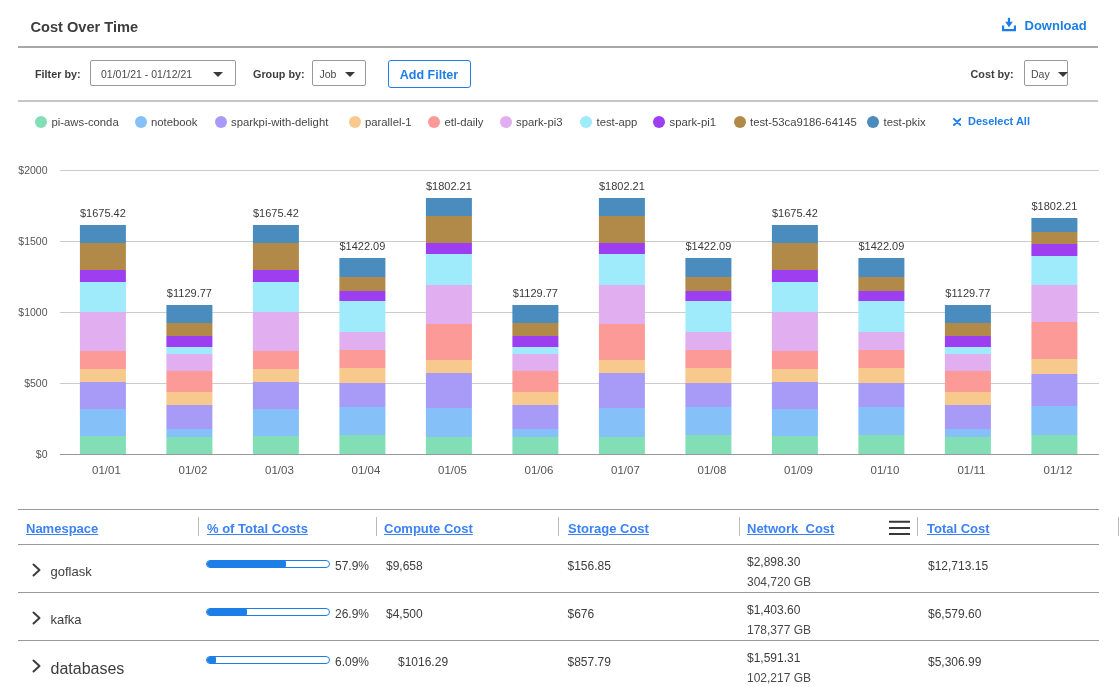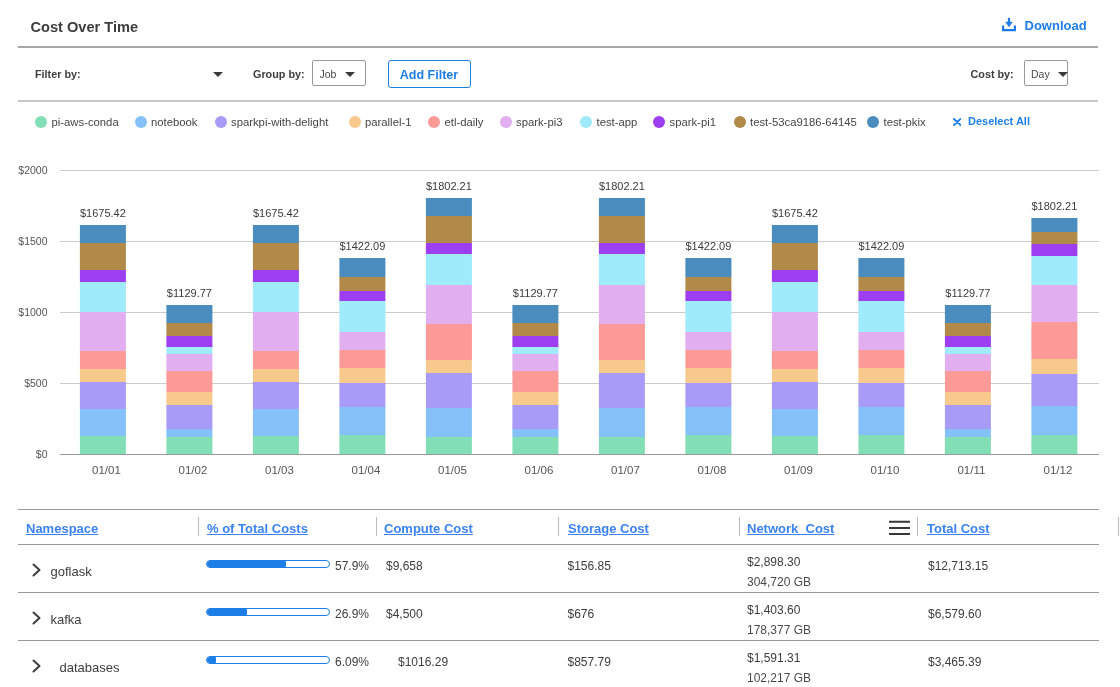--- a/index.html
+++ b/index.html
@@ -27,20 +27,21 @@
     <svg width="14" height="15" viewBox="0 0 14 15" fill="none" stroke="#1d7cec" stroke-width="2.2">
       <path d="M7 0.8 L7 6"></path>
       <path d="M3.2 4.8 L10.8 4.8 L7 10.2 Z" fill="#1d7cec" stroke="none"></path>
       <path d="M1.1 8.4 L1.1 13.2 L12.9 13.2 L12.9 8.4" fill="none"></path>
     </svg>
   </div>
   <div class="abs blue" style="left:1024.5px; top:17.5px; font-size:13px; font-weight:bold;">Download</div>
   <div class="hline" style="left:18px; top:45.5px; width:1080px; height:2px;"></div>
 
   <div class="lbl" style="left:35px; top:68px;">Filter by:</div>
+  <div class="selectbox" style="left:90px; top:60px; width:146px; height:26px; padding-left:10px;">01/01/21 - 01/12/21</div>
   <div class="caret" style="left:212.5px; top:71.5px;"></div>
   <div class="lbl" style="left:253px; top:68px;">Group by:</div>
   <div class="selectbox" style="left:311.5px; top:60px; width:54px; height:26px; padding-left:7px;">Job</div>
   <div class="caret" style="left:345px; top:71.5px;"></div>
   <div class="abs blue" style="left:387.5px; top:60px; width:83px; height:27.5px; border:1.5px solid #1e7ee8; border-radius:3px; display:flex; align-items:center; justify-content:center; font-size:12.5px; font-weight:bold; padding-top:2px;">Add Filter</div>
   <div class="lbl" style="left:970.5px; top:68px;">Cost by:</div>
   <div class="selectbox" style="left:1024px; top:60px; width:44px; height:26px; padding-left:6px;">Day</div>
   <div class="caret" style="left:1058px; top:71.5px;"></div>
   <div class="hline" style="left:18px; top:100px; width:1080px; height:2px; background:#c6c6c6;"></div>
 
@@ -268,24 +269,24 @@
   <div class="td" style="left:386px; top:606.5px; font-size:12px;">$4,500</div>
   <div class="td" style="left:567.5px; top:606.5px; font-size:12px;">$676</div>
   <div class="td" style="left:747px; top:603px; font-size:12px;">$1,403.60</div>
   <div class="td" style="left:747px; top:623.3px; font-size:12px; color:#4a4a4a;">178,377 GB</div>
   <div class="td" style="left:928px; top:606.5px; font-size:12px;">$6,579.60</div>
   <div class="abs" style="left:31px; top:659px;">
       <svg width="11" height="14" viewBox="0 0 11 14" fill="none" stroke="#3d3d3d" stroke-width="2" stroke-linecap="round" stroke-linejoin="round">
         <path d="M2.5 1.5 L8.5 7 L2.5 12.5"></path>
       </svg>
     </div>
-  <div class="td" style="left:50.5px; top:660px; font-size:13px;margin-left:9px;">databases</div>
+  <div class="td" style="left:50.5px; top:660px; font-size:16px;">databases</div>
   <div class="abs" style="left:206px; top:655.5px; width:123.5px; height:8px; border:1px solid #1e7ee8; border-radius:4px;">
       <div style="position:absolute; left:0; top:0; height:6px; width:8.6px; background:#1e7ee8; border-radius:3px 1px 1px 3px;"></div>
     </div>
   <div class="td" style="left:335px; top:655px; font-size:12px;">6.09%</div>
   <div class="td" style="left:398px; top:654.5px; font-size:12px;">$1016.29</div>
   <div class="td" style="left:567.5px; top:654.5px; font-size:12px;">$857.79</div>
   <div class="td" style="left:747px; top:651px; font-size:12px;">$1,591.31</div>
   <div class="td" style="left:747px; top:671.3px; font-size:12px; color:#4a4a4a;">102,217 GB</div>
-  <div class="td" style="left:928px; top:654.5px; font-size:12px;">$3,465.39</div>
+  <div class="td" style="left:928px; top:654.5px; font-size:12px;">$5,306.99</div>
 
 </div>
 
 </body></html>

